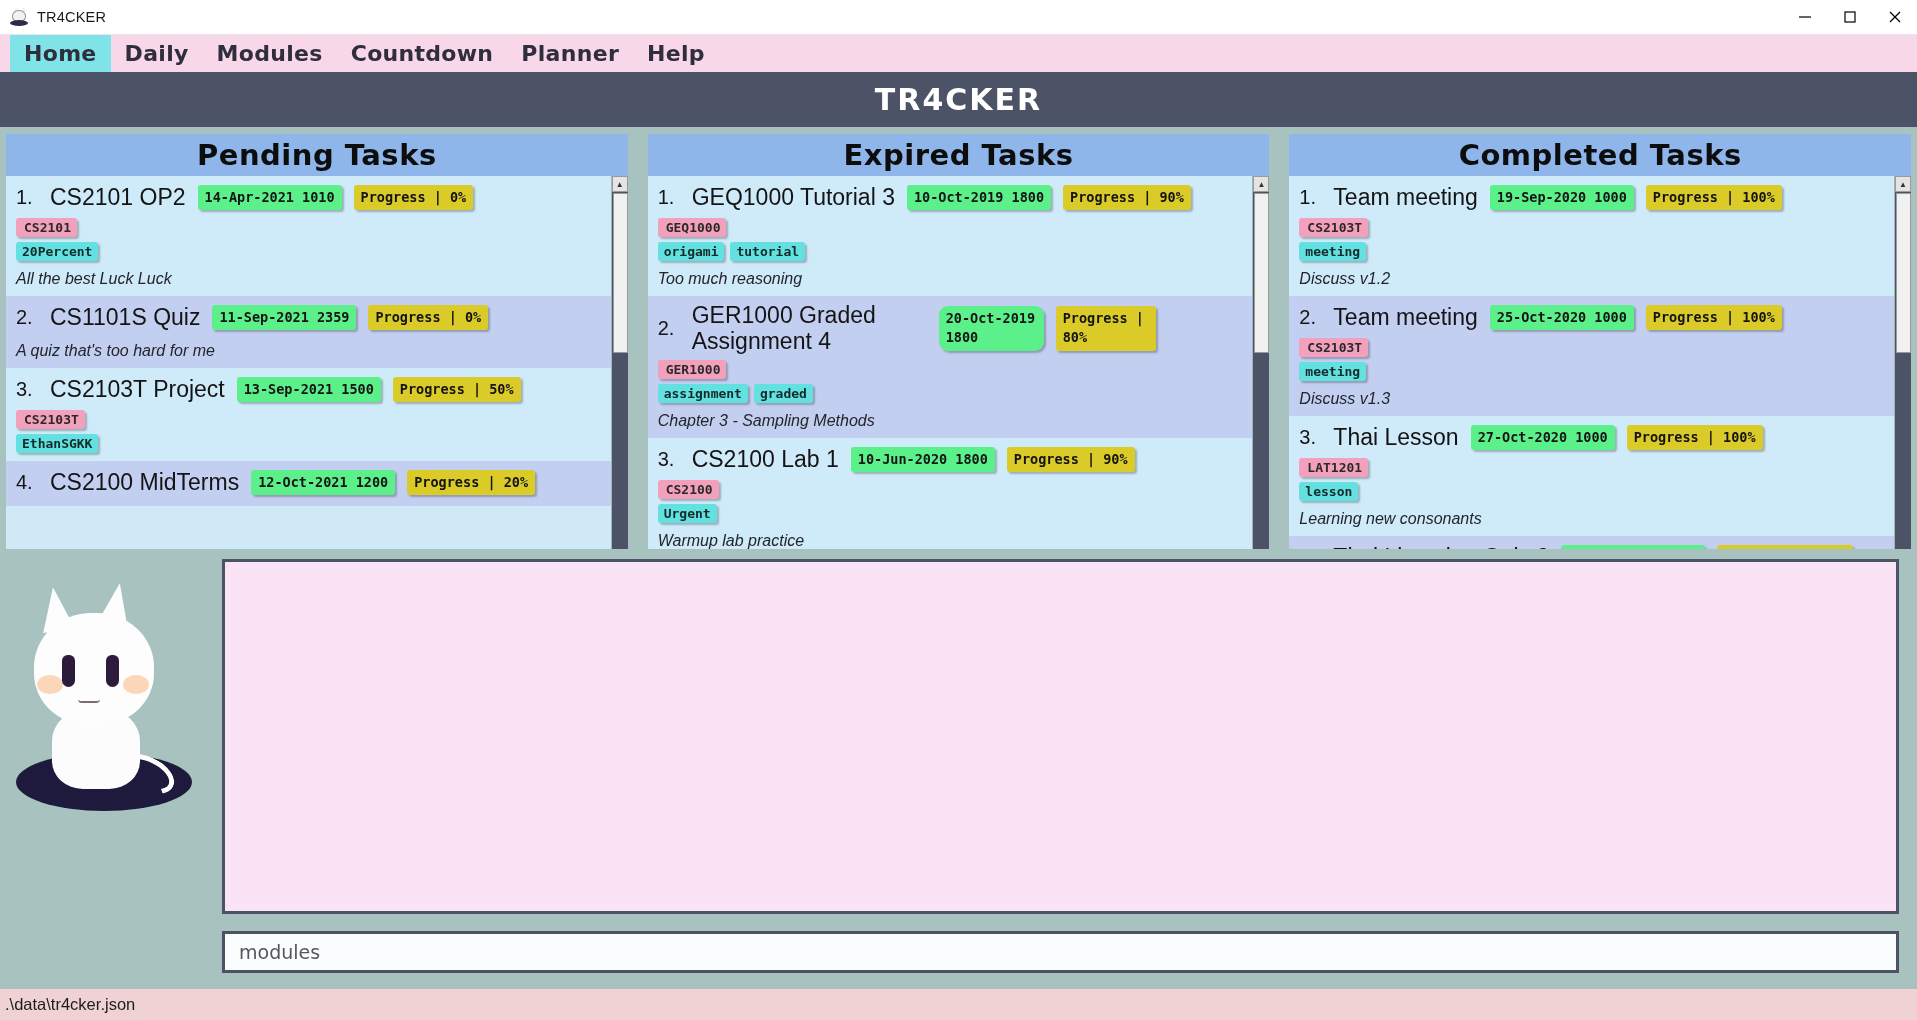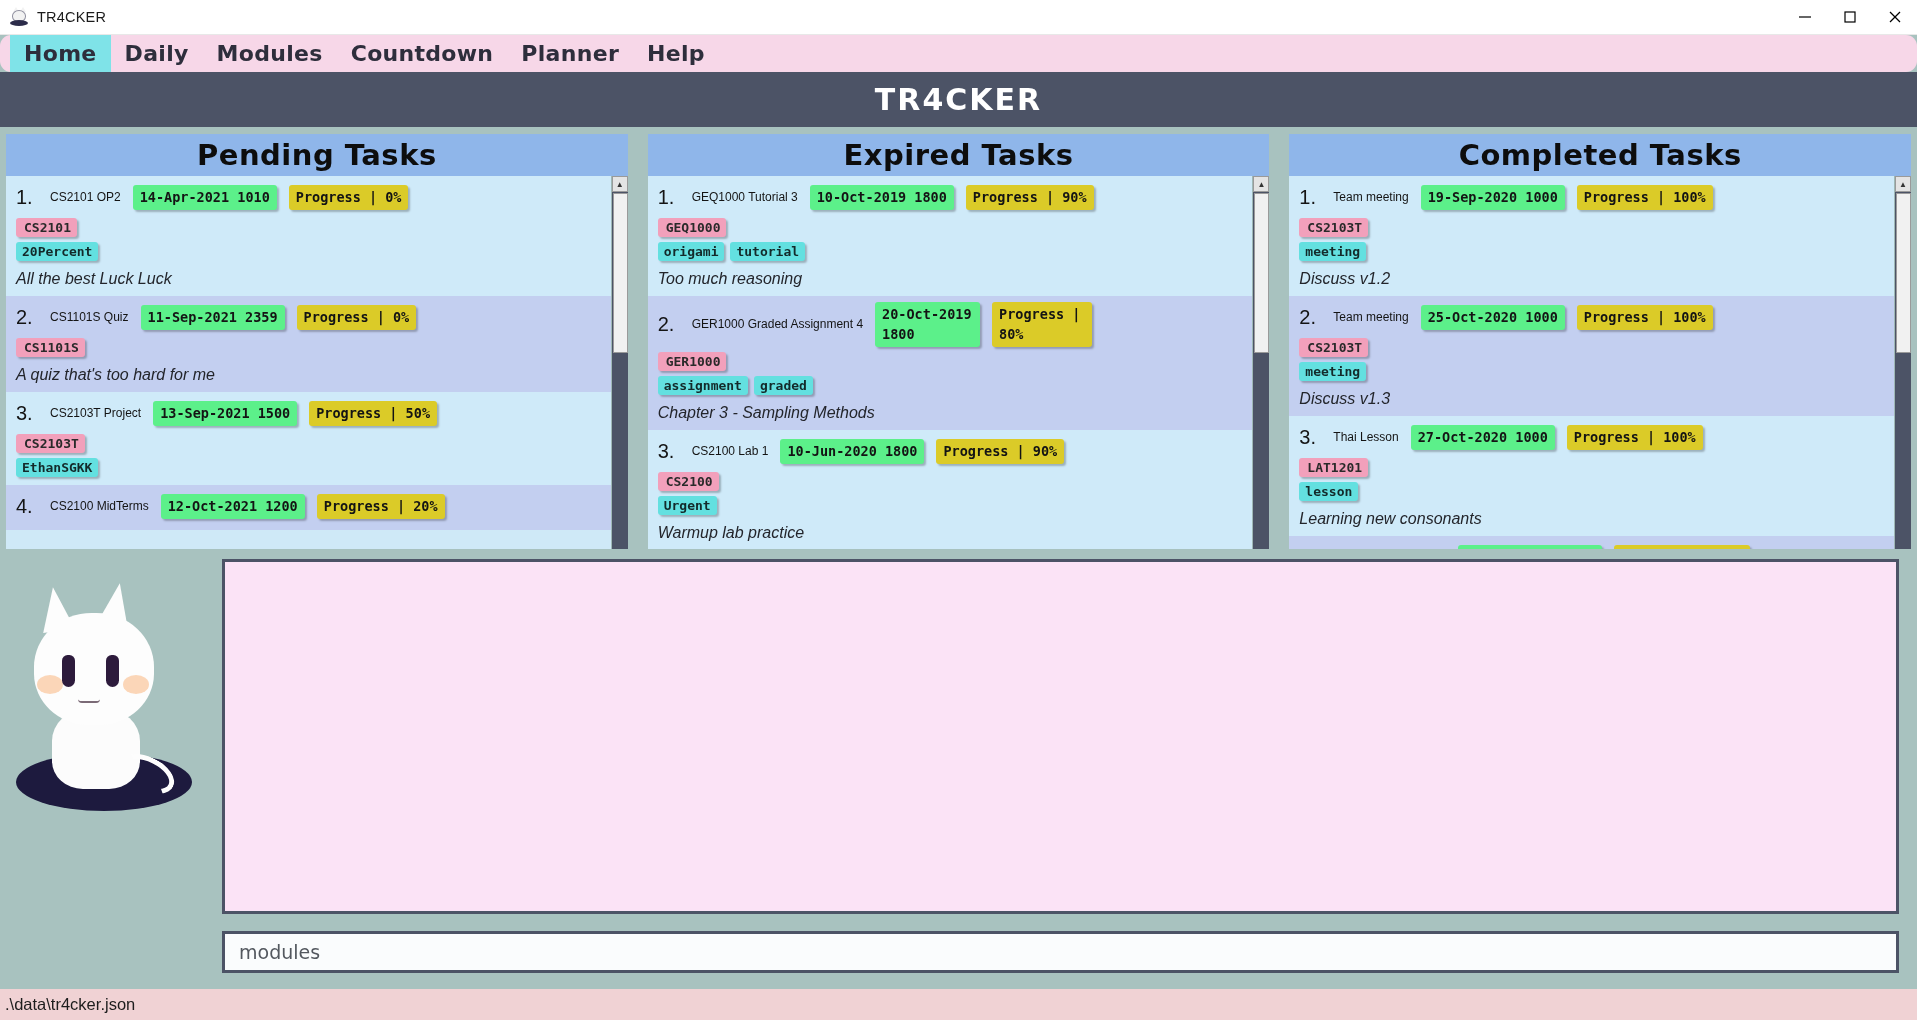--- a/index.html
+++ b/index.html
@@ -37,21 +37,20 @@
   .tb-btn{
     width:45px;height:34px;display:flex;align-items:center;justify-content:center;
     font-size:15px;color:#000; background:#fff;
   }
   .tb-btn svg{display:block;}
 
   
   .menubar{
     height:37px; background:#f7d7e8; display:flex; align-items:stretch;
     padding-left:10px;
-    border-radius:11px;
   }
   .menu-item{
     display:flex;align-items:center;padding:0 14px;
     font-family:"DejaVu Sans", sans-serif;
     font-size:22px; font-weight:bold; color:#2e2e3c; letter-spacing:.3px;
   }
   .menu-item.active{ background:#7fe3e8; }
 
   
   .banner{
@@ -88,33 +87,33 @@
   .task{
     padding:6px 10px 8px 10px;
   }
   .task.odd{ background:#cfeaf9; }
   .task.even{ background:#c3cff0; }
   .task-row1{ display:flex; align-items:center; gap:12px; min-height:31px;}
   .t-index{
     font-size:20px; color:#141414; min-width:22px; font-family:"Liberation Sans",sans-serif;
   }
   .t-name{
-    font-size:12px; color:#141414; font-family:"Liberation Sans",sans-serif;
+    font-size:23px; color:#141414; font-family:"Liberation Sans",sans-serif;
     flex:0 1 auto; line-height:1.15;
   }
   .t-name.wrap{ max-width:235px; }
   .pill{
     font-family:"DejaVu Sans Mono", monospace;
     font-size:13.5px; font-weight:bold; color:#141414;
     padding:3px 7px; border-radius:3px; white-space:pre-wrap;
     box-shadow:2px 2px 2px rgba(0,0,0,.25);
     line-height:1.45;
   }
   .pill.date{ background:#5cf08a; }
-  .pill.date.tall{ max-width:105px; }
+  .pill.date.tall{ max-width:105px;border-radius:9px; }
   .pill.prog{ background:#dbcb28; }
   .pill.prog.tall{ max-width:100px; }
   .tagrow{ margin-top:5px; display:flex; flex-wrap:wrap; gap:6px; }
   .tagrow.mod{ margin-top:5px;}
   .tag{
     font-family:"DejaVu Sans Mono", monospace;
     font-size:13px; font-weight:bold; padding:2px 6px; border-radius:3px;
     box-shadow:2px 2px 2px rgba(0,0,0,.25); color:#2a2a2a;
   }
   .tag.mod{ background:#f2a0bb;padding-left:8px; }
@@ -279,23 +278,20 @@
           <div class="t-desc">All the best Luck Luck</div>
         </div>
 
         <div class="task even">
           <div class="task-row1">
             <span class="t-index">2.</span>
             <span class="t-name">CS1101S Quiz</span>
             <span class="pill date">11-Sep-2021 2359</span>
             <span class="pill prog">Progress | 0%</span>
           </div>
-          <div class="tagrow mod">
-              <span class="tag mod">CS1101S</span>
-            </div>
           <div class="t-desc">A quiz that's too hard for me</div>
         </div>
 
         <div class="task odd">
           <div class="task-row1">
             <span class="t-index">3.</span>
             <span class="t-name">CS2103T Project</span>
             <span class="pill date">13-Sep-2021 1500</span>
             <span class="pill prog">Progress | 50%</span>
           </div>

